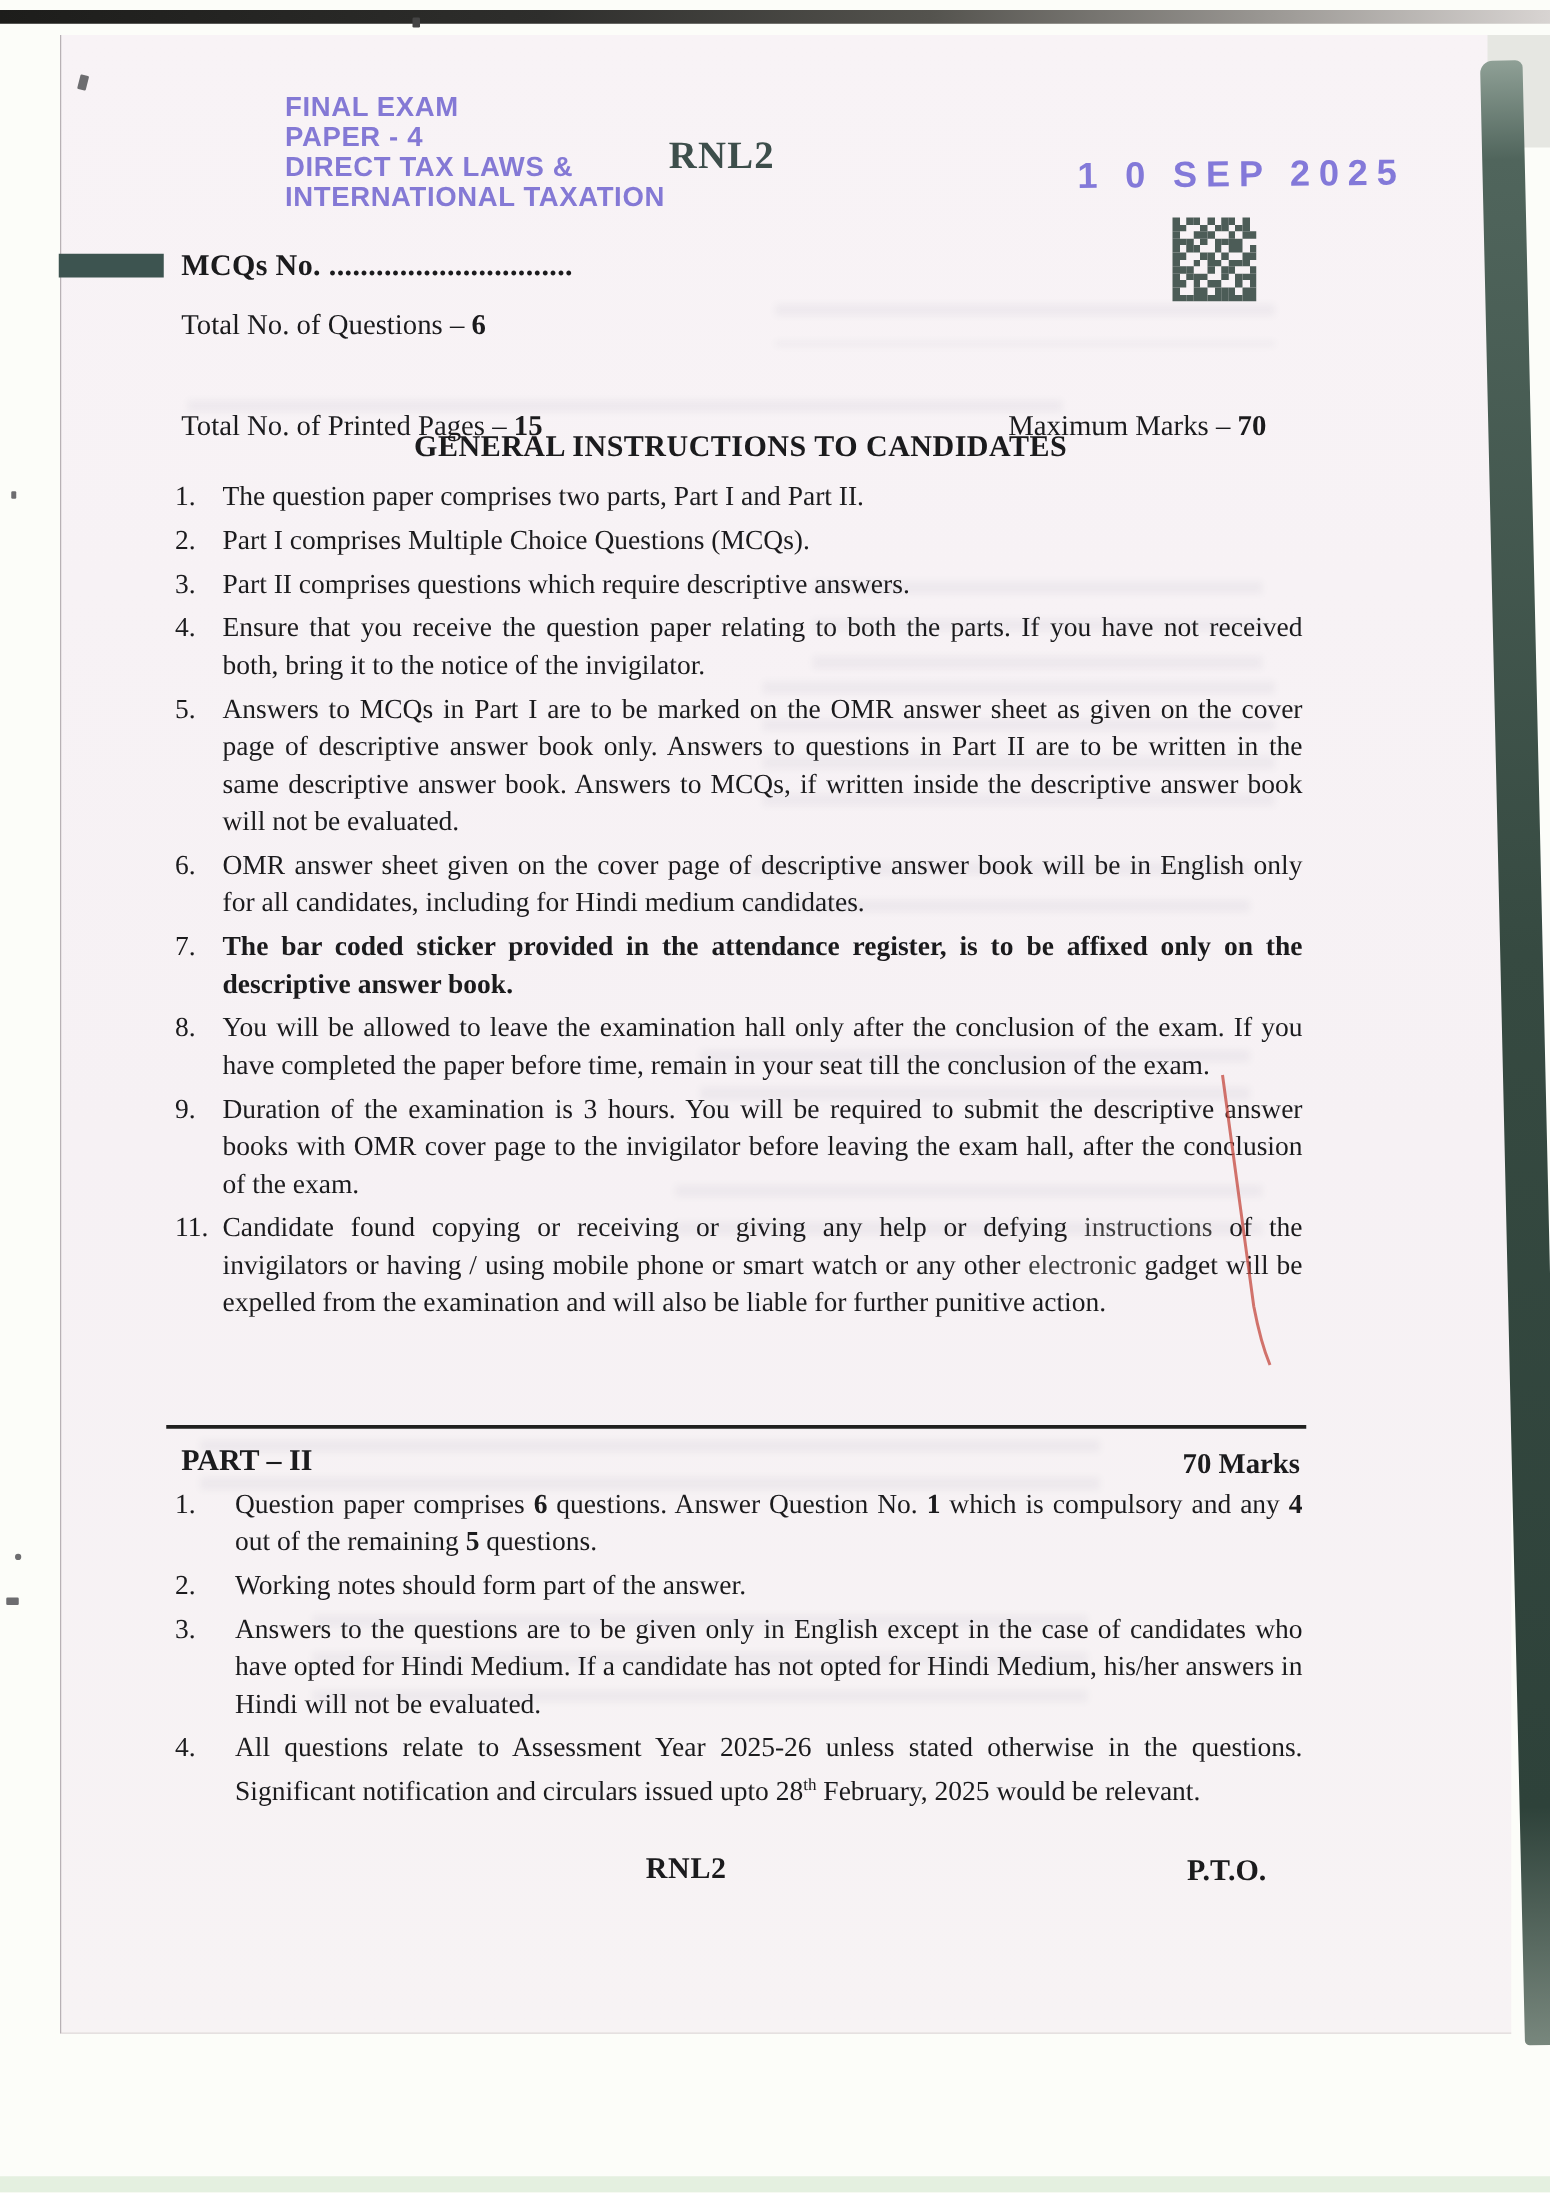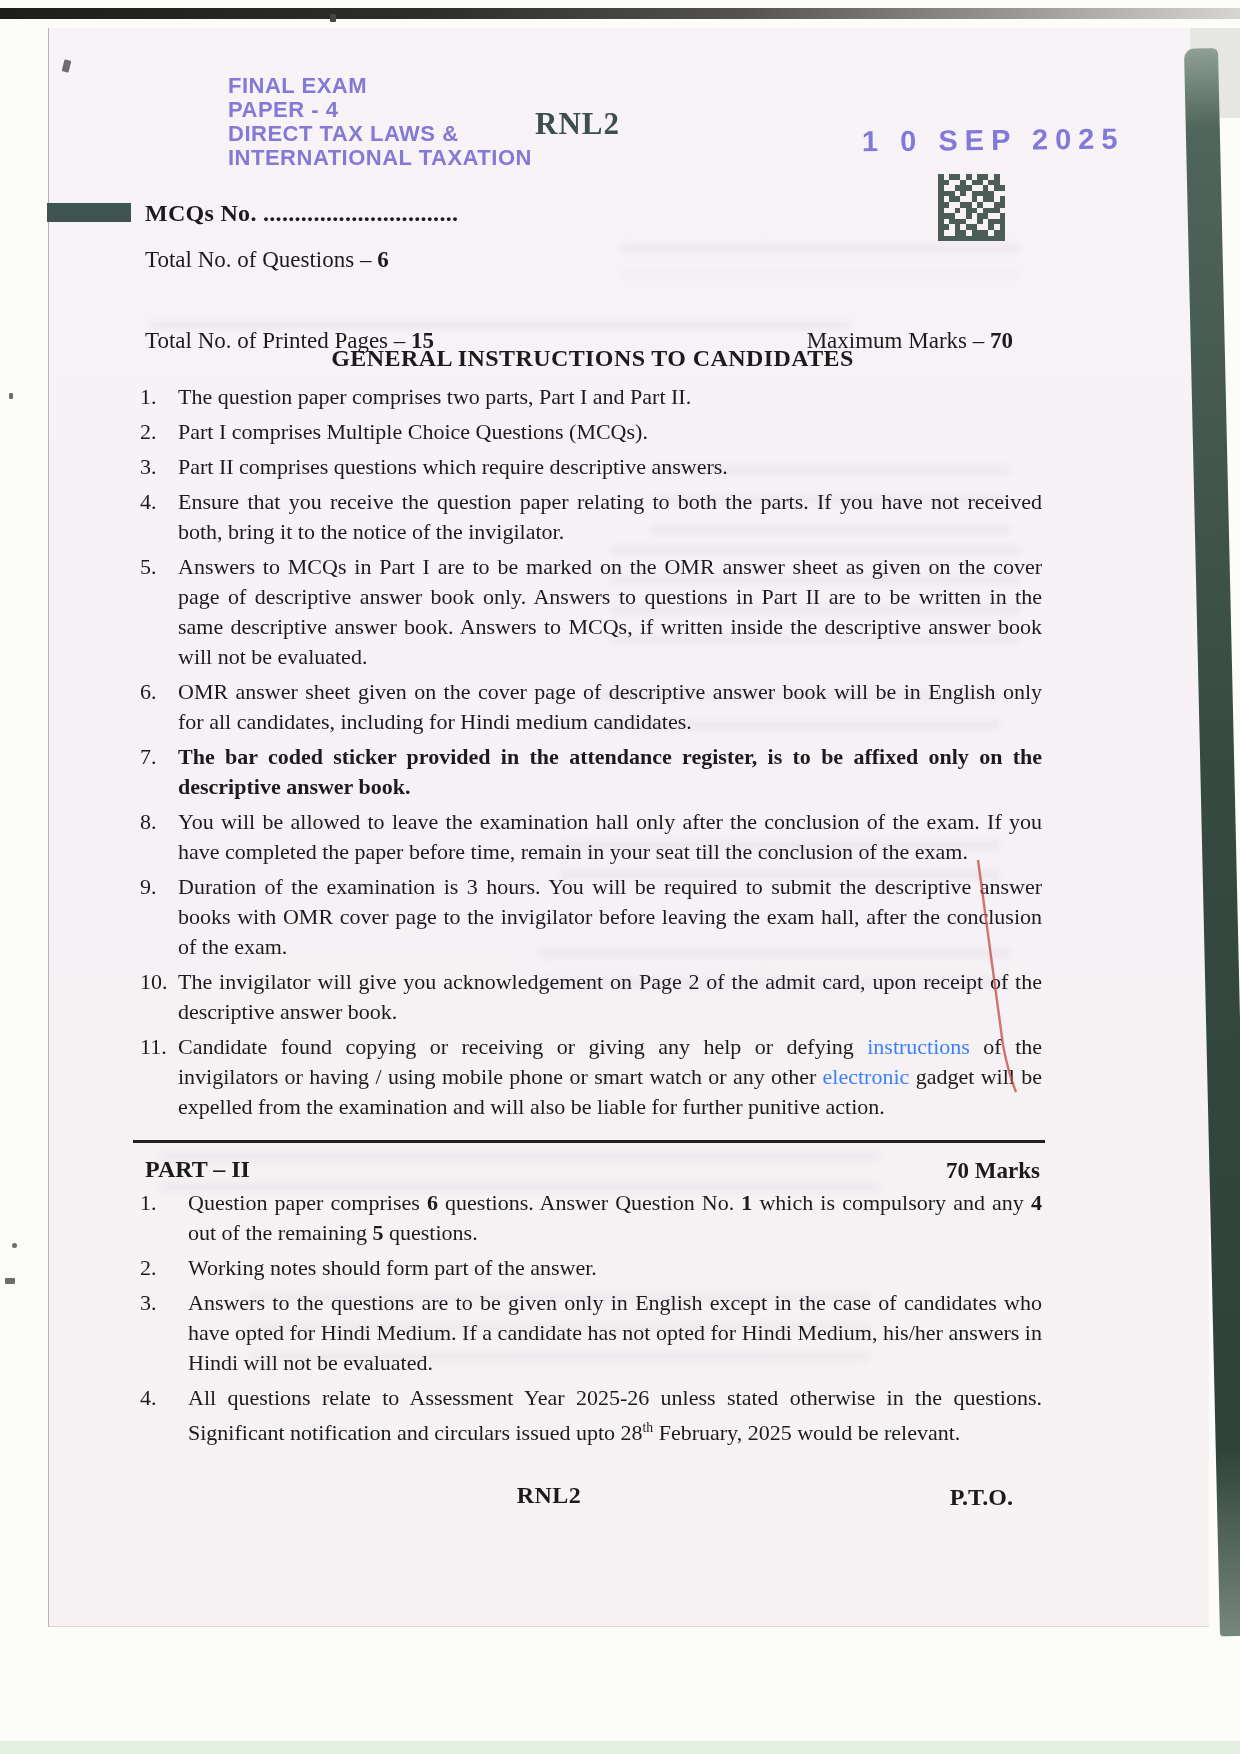--- a/index.html
+++ b/index.html
@@ -44,21 +44,21 @@
   .meta-row{position:absolute;left:145px;top:295px;width:868px;display:flex;justify-content:space-between;font-size:23px;margin-top:33px;}
   .ins-title{position:absolute;left:145px;top:345px;width:895px;text-align:center;
     font-weight:bold;font-size:24px;letter-spacing:.4px;}
   .list{position:absolute;font-size:22px;line-height:30px;}
   .ins-list{left:140px;top:382px;width:902px;}
   .p2-list{left:140px;top:1188px;width:902px;}
   .li{display:flex;margin-bottom:5px;}
   .li .num{flex:none;width:38px;}
   .p2-list .li .num{width:48px;}
   .li .txt{flex:1;text-align:justify;}
-  .light{color:#3b82f6;font-family:Liberation Serif, serif;}
+  .light{color:#404040;font-family:Liberation Serif, serif;}
   sup{font-size:.62em;}
   .rule{position:absolute;left:133px;top:1140px;width:912px;height:0;border-top:3px solid #20201f;}
   .p2-head{position:absolute;left:145px;top:1156px;width:895px;font-weight:bold;font-size:24px;}
   .p2-marks{position:absolute;right:0;top:2px;font-size:23px;margin-left:41px;}
   .footer{position:absolute;left:145px;top:1482px;width:868px;font-weight:bold;font-size:24px;}
   .footer-code{display:block;text-align:center;margin-right:60px;letter-spacing:.5px;}
   .footer-pto{position:absolute;right:0;top:2px;}
   .pen{position:absolute;left:0;top:0;pointer-events:none;}
 </style>
 </head>
@@ -281,24 +281,20 @@
   </div>
     <div class="li">
     <span class="num">8.</span>
     <span class="txt"><span>You will be allowed to leave the examination hall only after the conclusion of the exam. If you have completed the paper before time, remain in your seat till the conclusion of the exam.</span></span>
   </div>
     <div class="li">
     <span class="num">9.</span>
     <span class="txt"><span>Duration of the examination is 3 hours. You will be required to submit the descriptive answer books with OMR cover page to the invigilator before leaving the exam hall, after the conclusion of the exam.</span></span>
   </div>
     <div class="li">
-    <span class="num">10.</span>
-    <span class="txt"><span>The invigilator will give you acknowledgement on Page 2 of the admit card, upon receipt of the descriptive answer book.</span></span>
-  </div>
-    <div class="li">
     <span class="num">11.</span>
     <span class="txt"><span>Candidate found copying or receiving or giving any help or defying </span><span class="light">instructions</span><span> of the invigilators or having / using mobile phone or smart watch or any other </span><span class="light">electronic</span><span> gadget will be expelled from the examination and will also be liable for further punitive action.</span></span>
   </div>
   </div>
 
 <div class="rule"></div>
 <div class="p2-head">
   <span>PART – II</span>
   <span class="p2-marks">70 Marks</span>
 </div>

